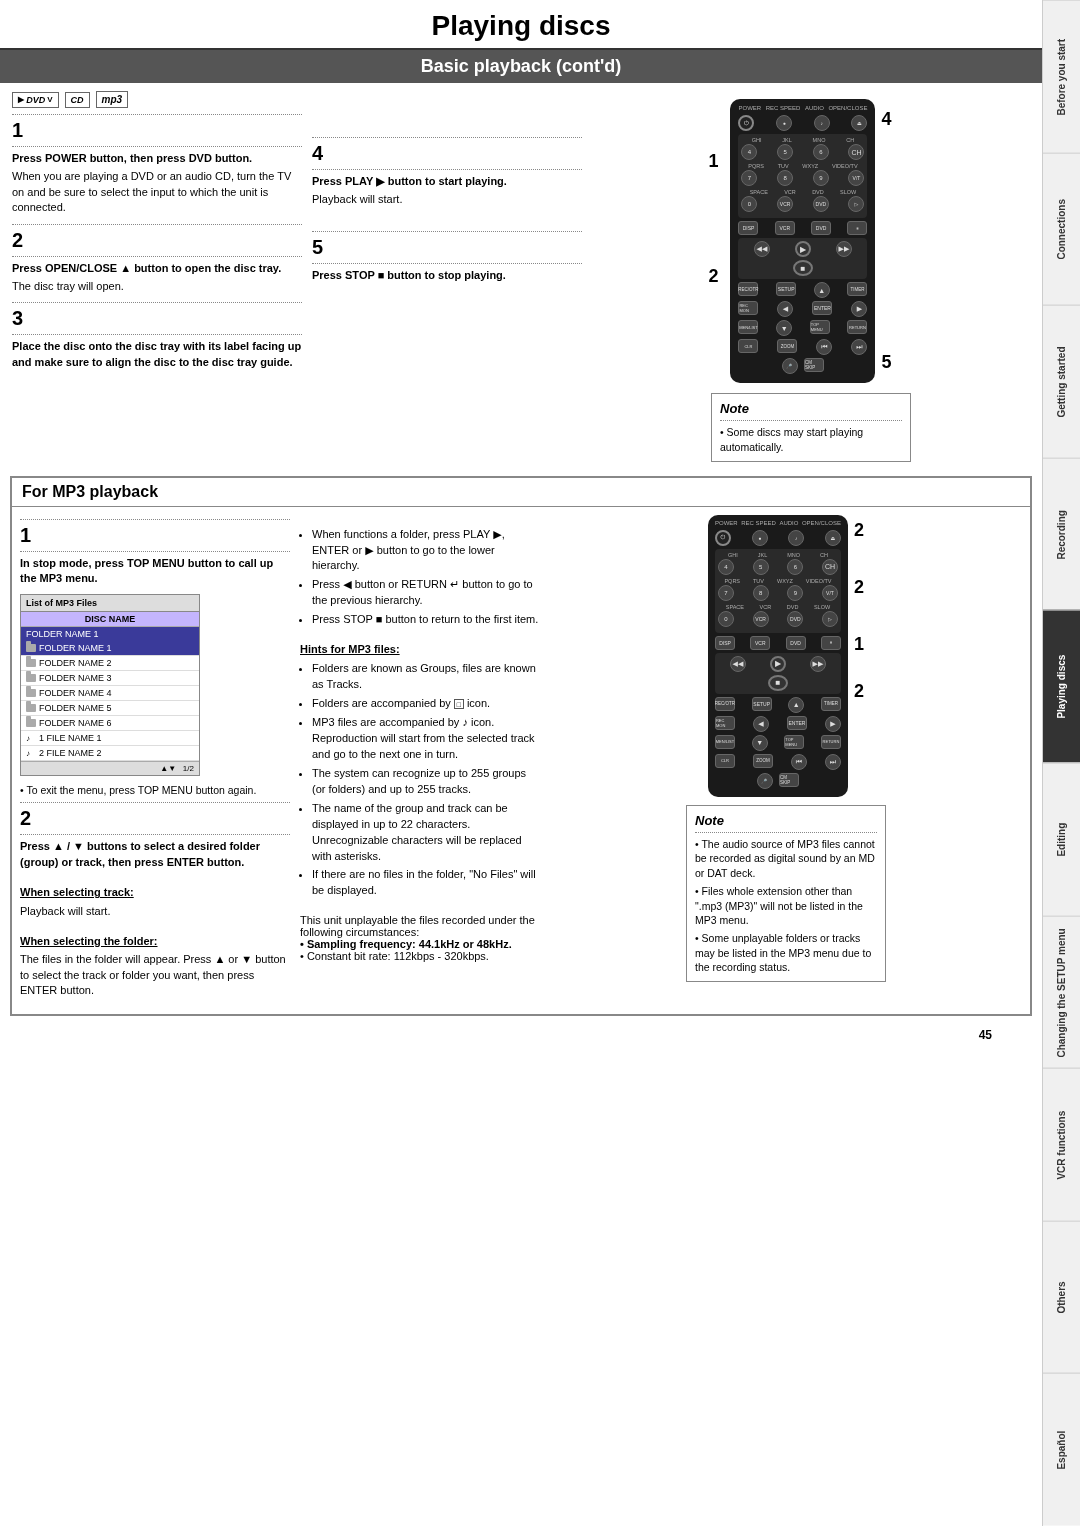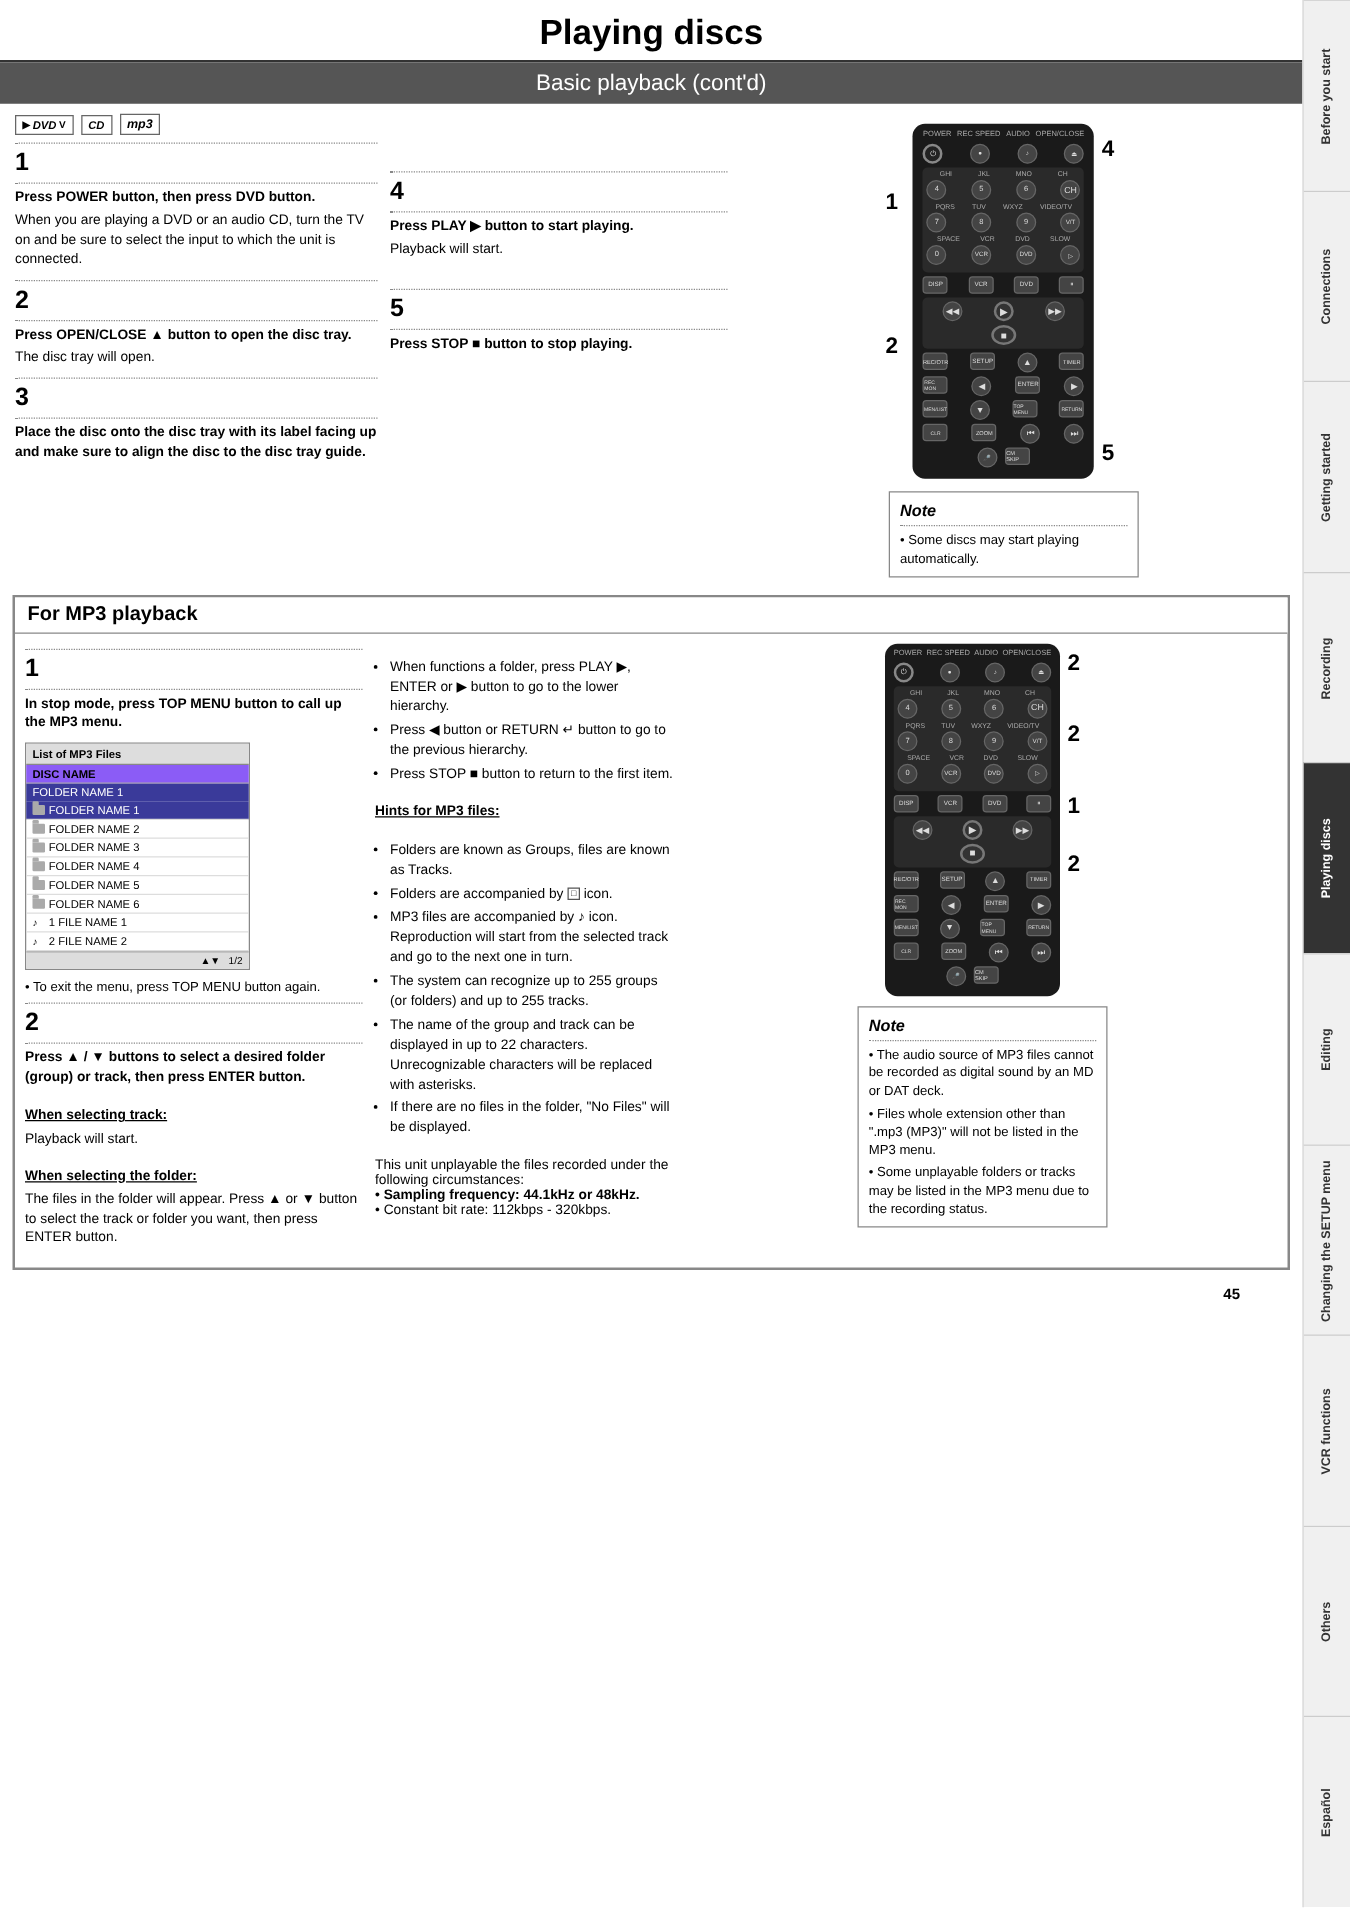--- a/index.html
+++ b/index.html
@@ -66,21 +66,21 @@
       color: #000;
     }
 
     
     .section-header {
       background: #555;
       color: #fff;
       text-align: center;
       padding: 6px 10px;
       font-size: 18px;
-      font-weight: normal;
+      font-weight: bold;
     }
 
     
     .top-section {
       display: flex;
       padding: 8px 12px 0;
       gap: 10px;
     }
 
     .left-col {
@@ -266,24 +266,25 @@
       margin: 6px 0 8px;
       font-size: 9px;
     }
     .mp3-menu-title {
       background: #ddd;
       padding: 3px 5px;
       font-weight: bold;
       border-bottom: 1px solid #888;
     }
     .mp3-menu-sub {
-      background: #8b5cf6;
-      padding: 2px 5px;
+      background: #c4b5fd;
+      padding: 2px 20px;
       border-bottom: 1px solid #aaa;
       font-weight: bold;
+      text-align: center;
     }
     .mp3-menu-header {
       background: #3a3a9a;
       color: #fff;
       padding: 2px 5px;
     }
     .mp3-menu-item {
       padding: 2px 5px;
       display: flex;
       align-items: center;
@@ -639,21 +640,21 @@
 
         <ul class="content-list">
           <li>When functions a folder, press PLAY ▶, ENTER or ▶ button to go to the lower hierarchy.</li>
           <li>Press ◀ button or RETURN ↵ button to go to the previous hierarchy.</li>
           <li>Press STOP ■ button to return to the first item.</li>
         </ul>
 
         <br>
 
         <p><strong><u>Hints for MP3 files:</u></strong></p>
-        <ul class="content-list" style="margin-top:18px;">
+        <ul class="content-list" style="margin-top:6px;">
           <li>Folders are known as Groups, files are known as Tracks.</li>
           <li>Folders are accompanied by <span class="inline-icon">□</span> icon.</li>
           <li>MP3 files are accompanied by ♪ icon. Reproduction will start from the selected track and go to the next one in turn.</li>
           <li>The system can recognize up to 255 groups (or folders) and up to 255 tracks.</li>
           <li>The name of the group and track can be displayed in up to 22 characters. Unrecognizable characters will be replaced with asterisks.</li>
           <li>If there are no files in the folder, "No Files" will be displayed.</li>
         </ul>
 
         <br>
         <p style="font-size:11px;">This unit unplayable the files recorded under the following circumstances:</p>

